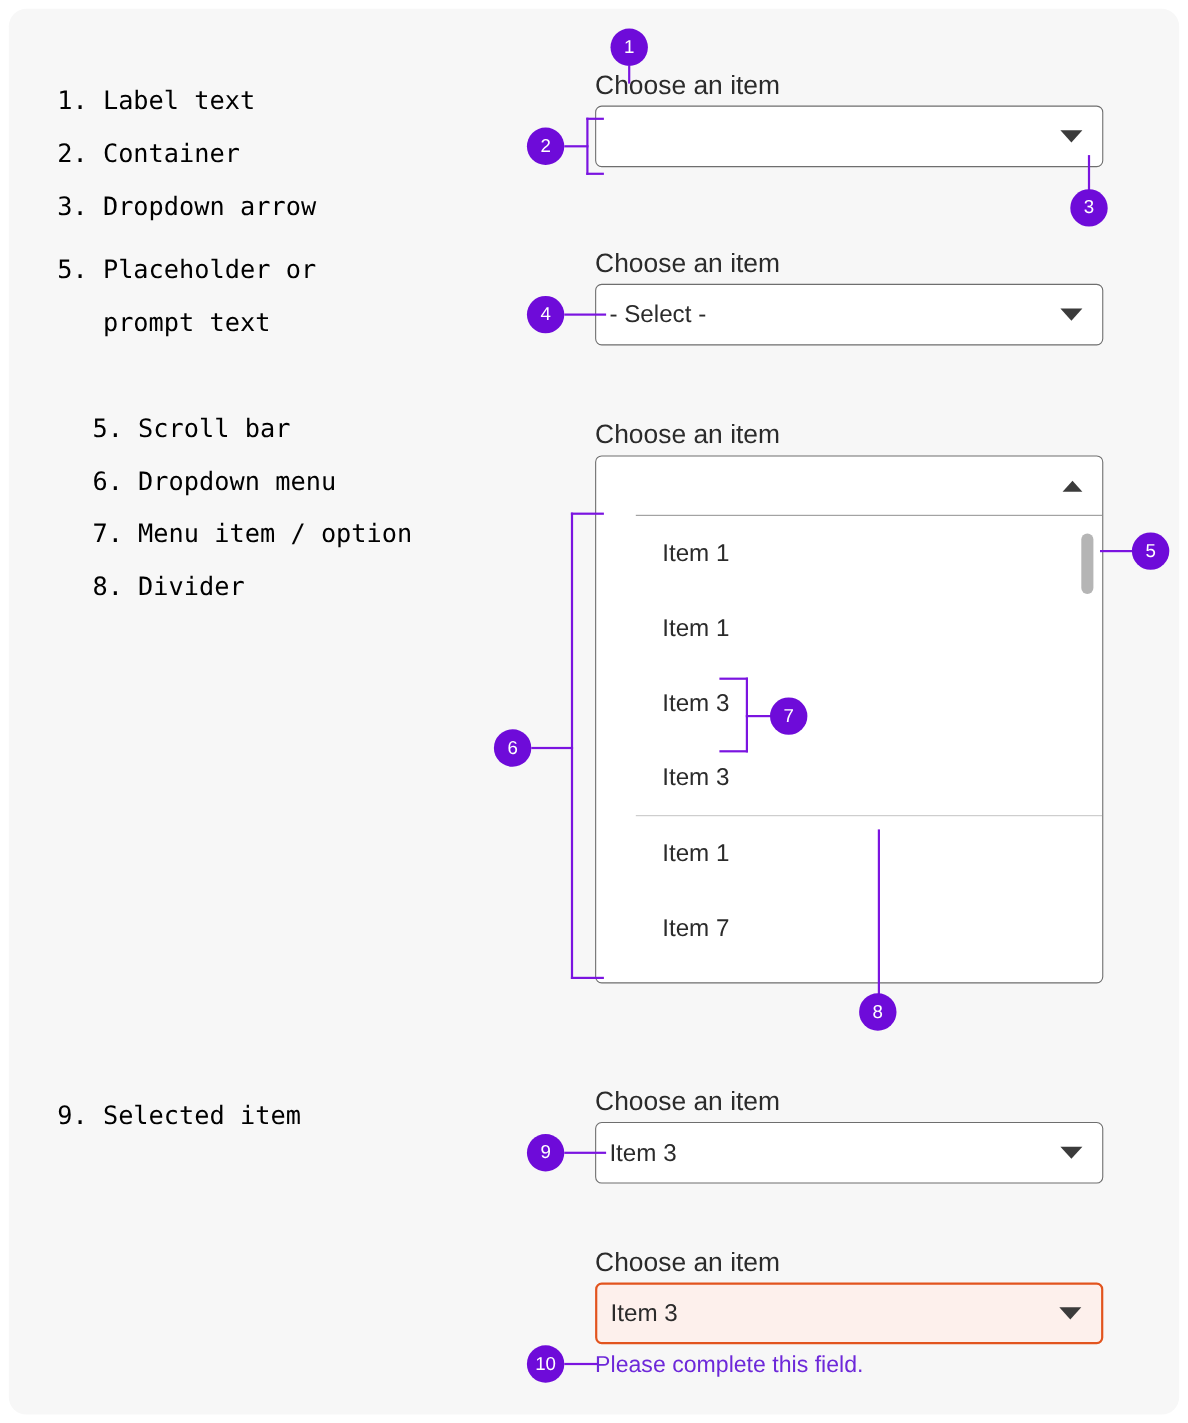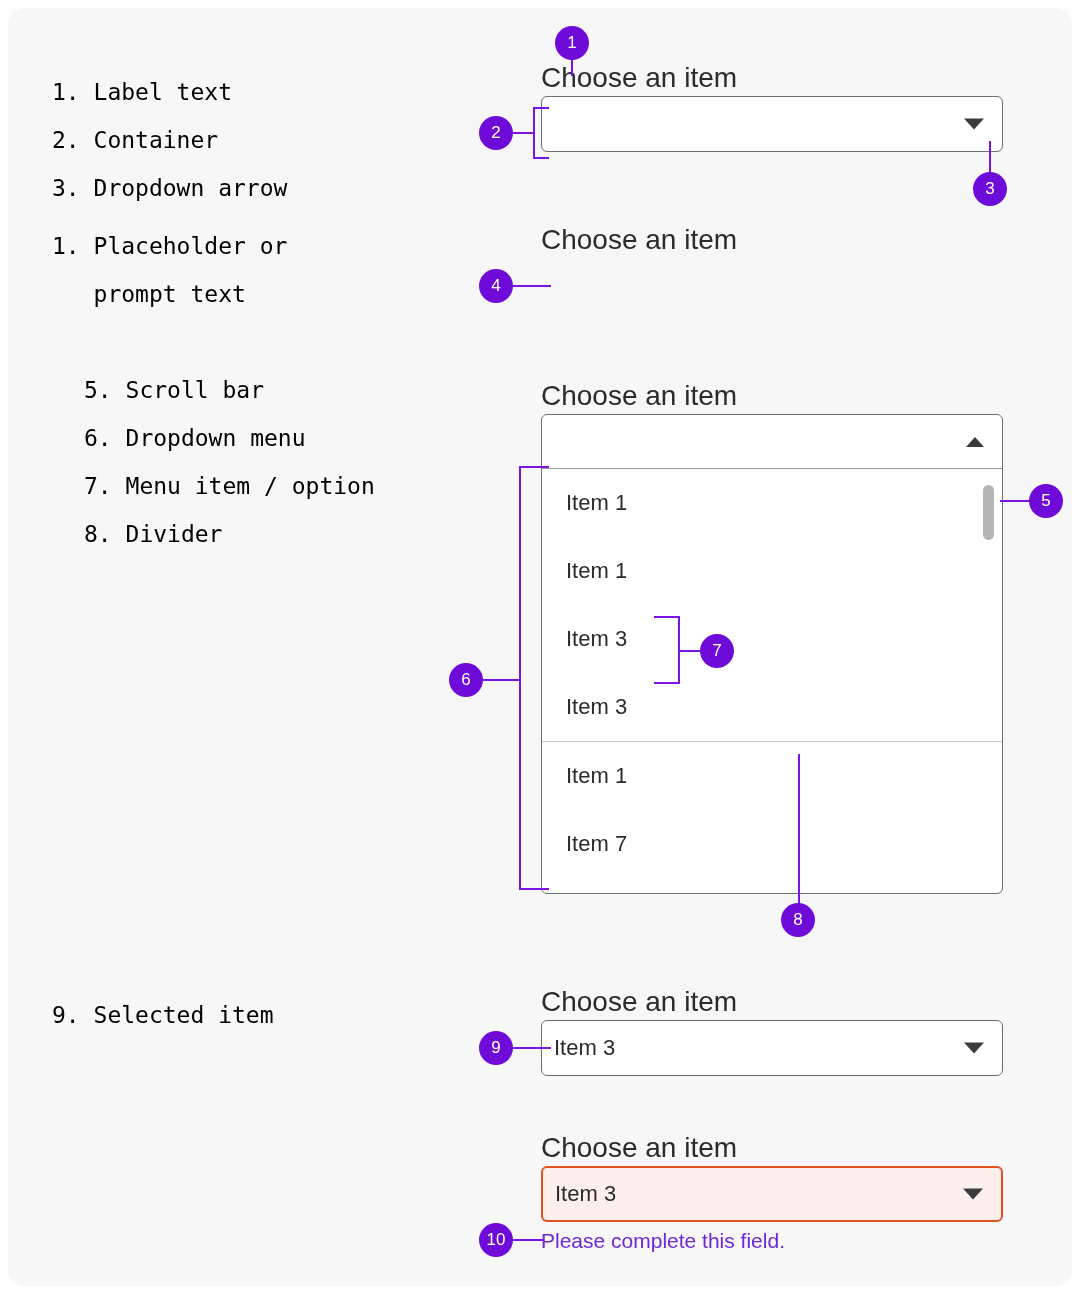--- a/index.html
+++ b/index.html
@@ -34,21 +34,21 @@
     line-height: 48px;
     color: #000000;
     white-space: pre;
     letter-spacing: 0px;
   }
 
   
   .field-group { position: absolute; }
   .field-label {
     font-family: "Liberation Sans", sans-serif;
-    font-size: 28px;
+    font-size: 24px;
     color: #2b2b2b;
     line-height: 24px;
     margin-bottom: 6px;
   }
   .select-box {
     position: relative;
     width: 462px;
     height: 56px;
     background: #ffffff;
     border: 1px solid #6e6e6e;
@@ -102,20 +102,21 @@
 
   
   .open-panel {
     position: relative;
     width: 462px;
     background: #ffffff;
     border: 1px solid #6e6e6e;
     border-radius: 6px;
     box-sizing: border-box;
     overflow: hidden;
+    padding-left: 36px;
   }
   .open-trigger {
     position: relative;
     height: 54px;
     border-bottom: 1px solid #9a9a9a;
     box-sizing: border-box;
   }
   .menu-list {
     position: relative;
     height: 424px;
@@ -170,21 +171,21 @@
 </style>
 </head>
 <body>
 
 <div id="canvas">
 
   <div class="legend" style="left:44px; top:60px;">1. Label text
 2. Container
 3. Dropdown arrow</div>
 
-  <div class="legend" style="left:44px; top:214px;">1. Placeholder or
+  <div class="legend" style="left:44px; top:214px;">5. Placeholder or
    prompt text</div>
 
   <div class="legend" style="left:44px; top:358px;margin-left:32px;">5. Scroll bar
 6. Dropdown menu
 7. Menu item / option
 8. Divider</div>
 
   <div class="legend" style="left:44px; top:983px;">9. Selected item</div>
 
 
@@ -203,20 +204,24 @@
   <div class="lead lead-h" style="left:505px; top:124px; width:22px;"></div>
   <div class="lead lead-v" style="left:525px; top:99px; height:52px;"></div>
   <div class="lead lead-h" style="left:525px; top:99px; width:16px;"></div>
   <div class="lead lead-h" style="left:525px; top:149px; width:16px;"></div>
 
   <div class="lead lead-v" style="left:981px; top:133px; height:32px;"></div>
   <div class="badge" style="left:965px; top:164px;">3</div>
 
   <div class="field-group" style="left:533px; top:220px;">
     <div class="field-label">Choose an item</div>
+    <div class="select-box">
+      <span class="select-value">- Select -</span>
+      <span class="caret"></span>
+    </div>
   </div>
 
   <div class="badge" style="left:471px; top:261px;">4</div>
   <div class="lead lead-h" style="left:505px; top:277px; width:38px;"></div>
 
   <div class="field-group" style="left:533px; top:376px;">
     <div class="field-label">Choose an item</div>
     <div class="open-panel">
       <div class="open-trigger">
         <span class="caret-up"></span>

